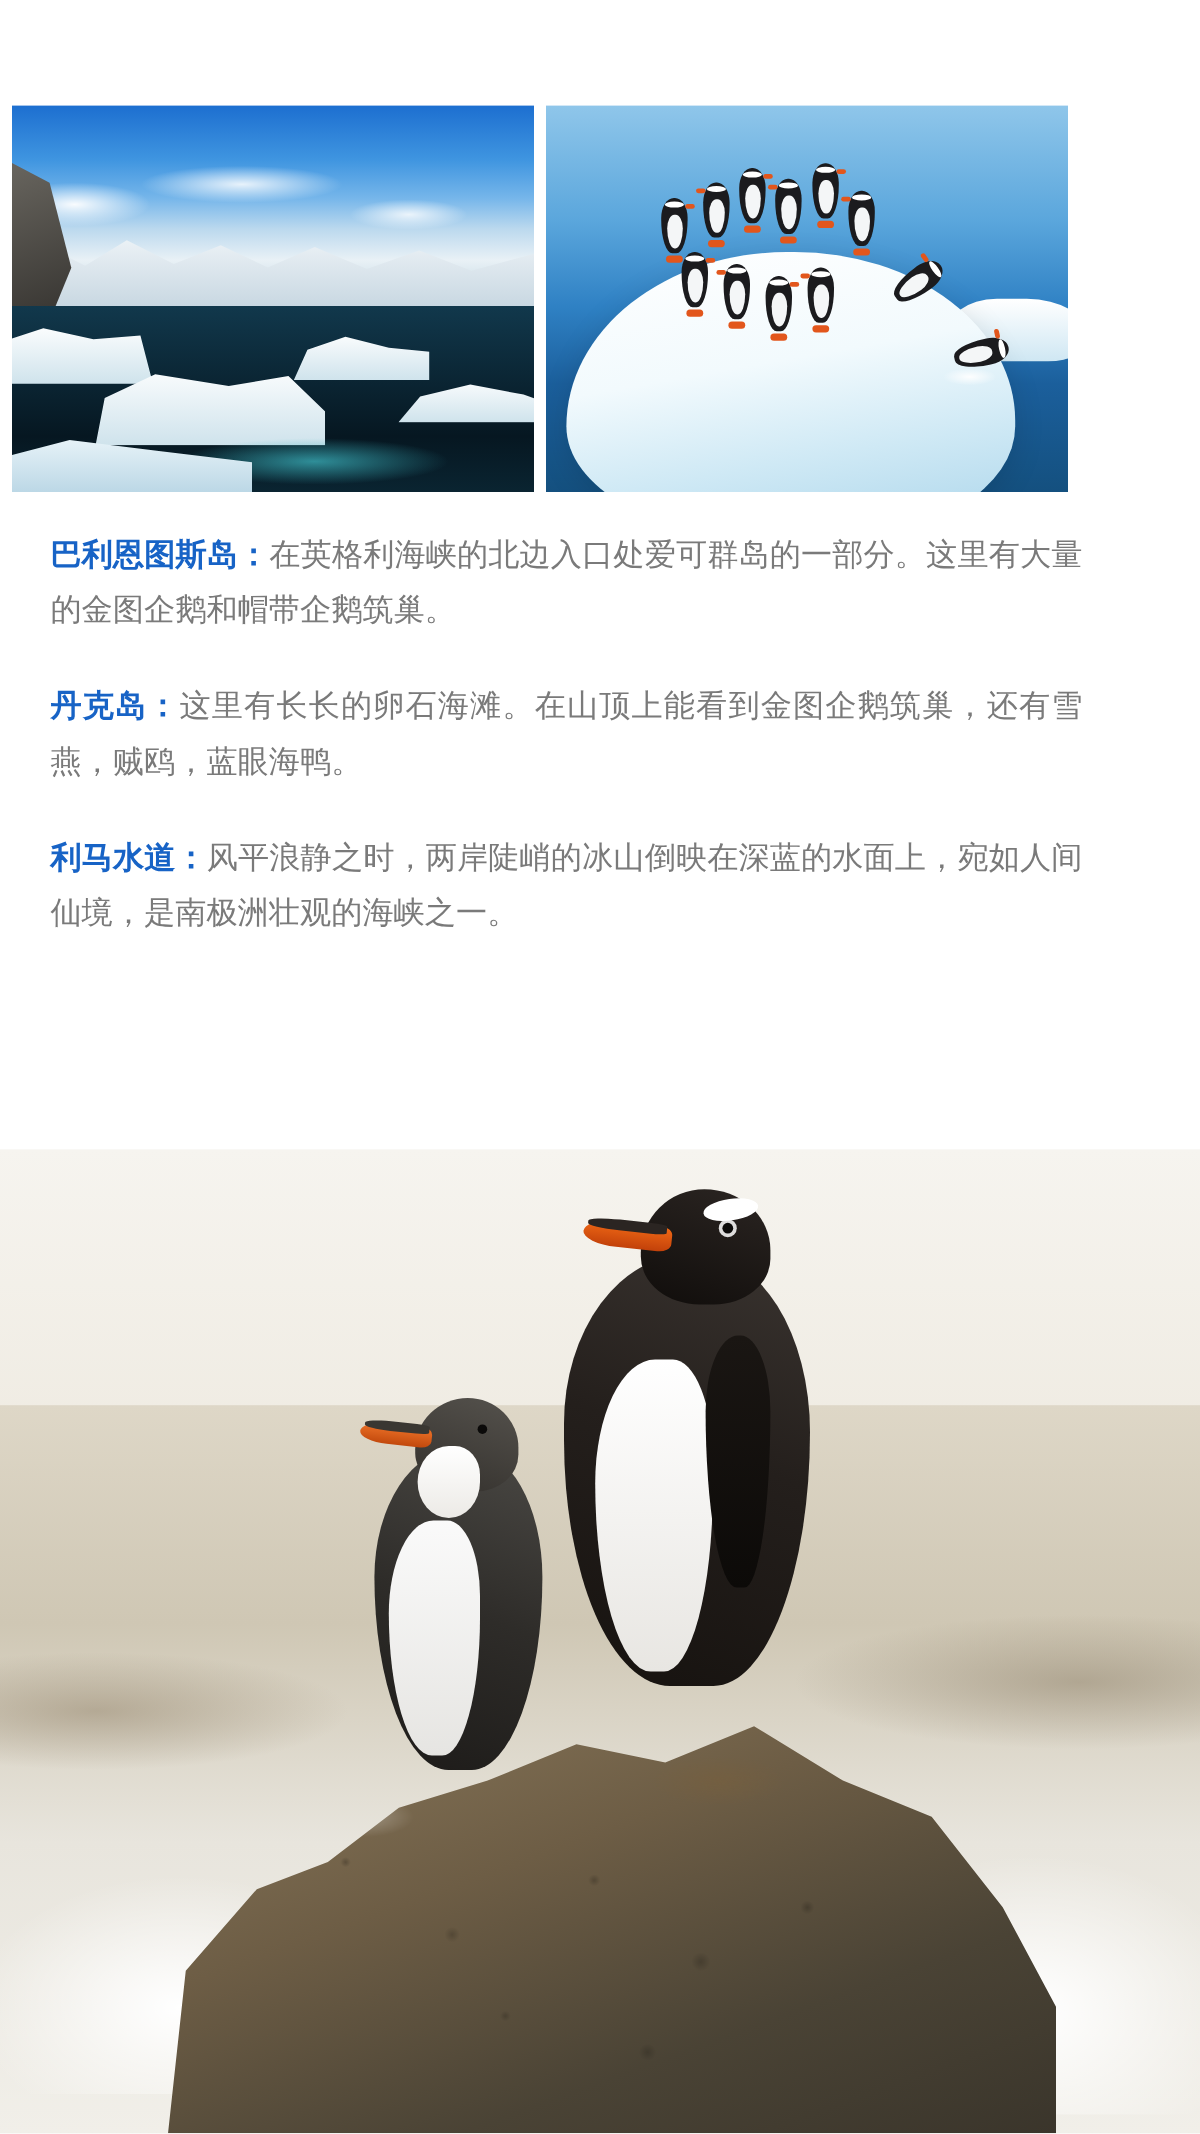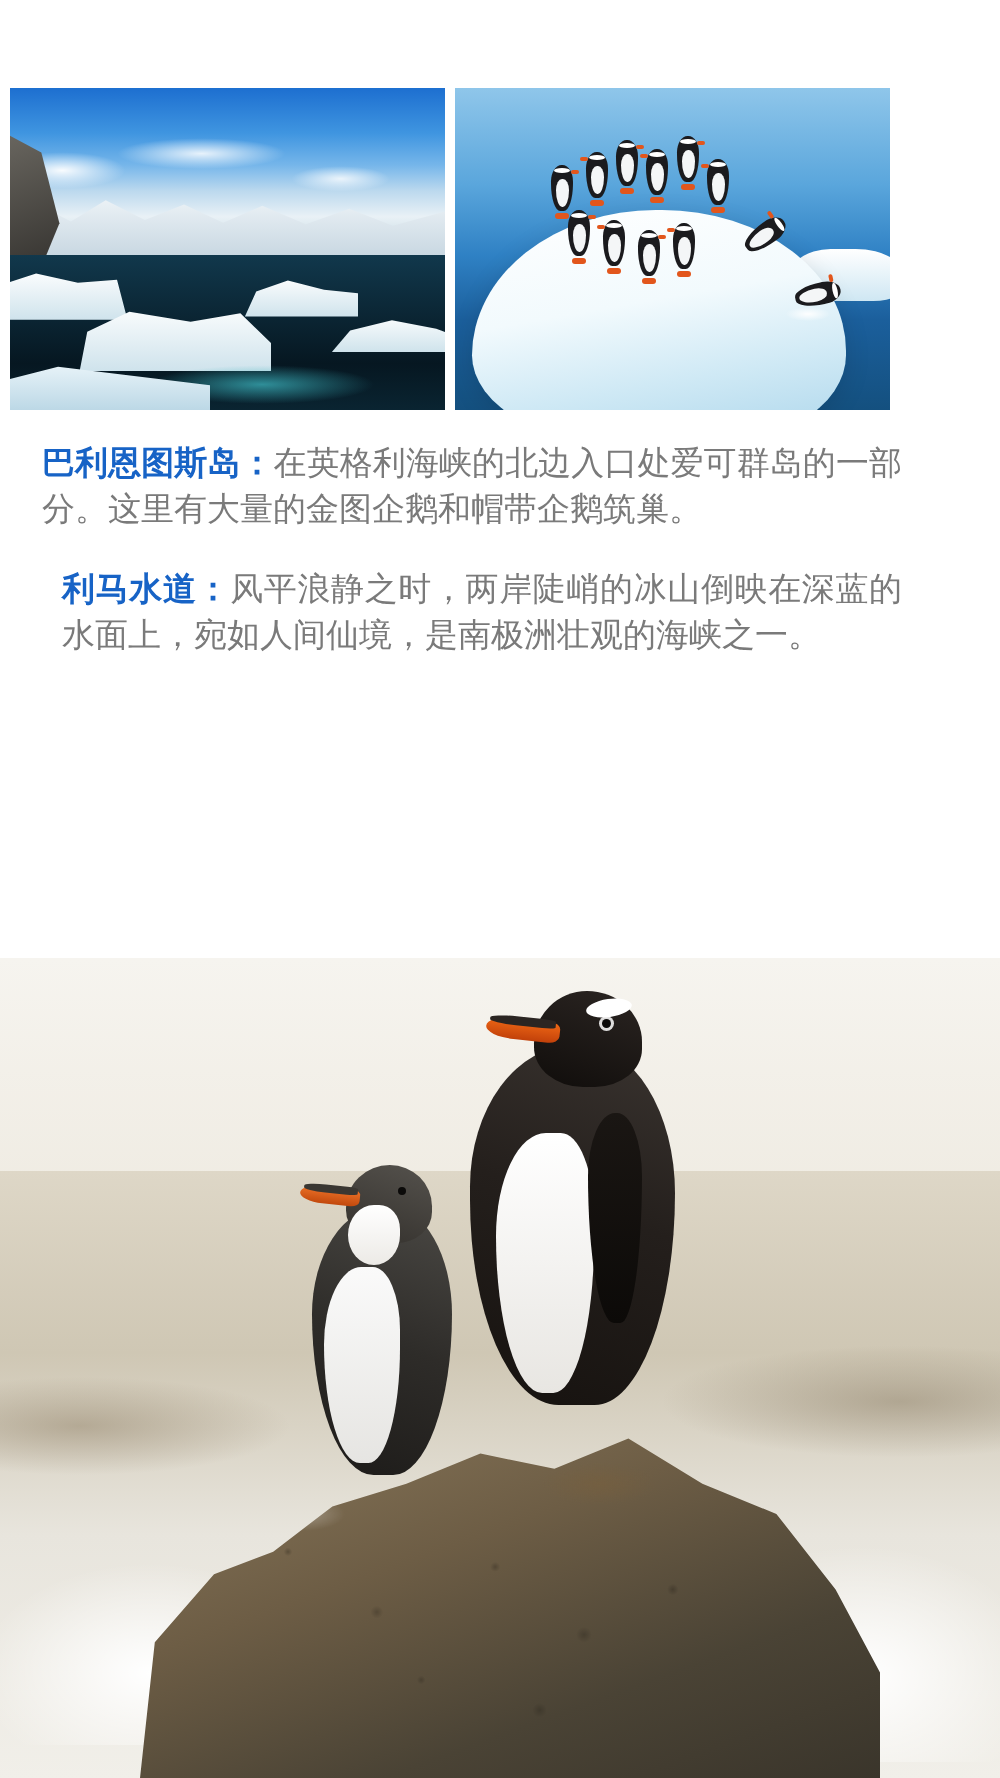--- a/index.html
+++ b/index.html
@@ -179,27 +179,27 @@
 
   
   .article {
     position: absolute;
     left: 42px;
     top: 440px;
     width: 860px;
   }
   .para {
     margin: 0 0 34px 0;
-    font-size: 33px;
+    font-size: 26px;
     line-height: 46px;
     color: #7a7a7a;
     text-align: justify;
     font-family: Liberation Serif, serif;
   }
-  .para:last-child { margin-bottom: 0; margin-left: 20px; }
+  .para:last-child { margin-bottom: 0; }
   .term {
     color: #1763c6;
     font-weight: bold;
   }
   .colon {
     color: #1763c6;
     font-weight: bold;
   }
 
   
@@ -508,20 +508,23 @@
     </div>
   </div>
 
   <div class="article">
 
     <p class="para">
       <span class="term">巴利恩图斯岛</span><span class="colon">：</span><span>在英格利海峡的北边入口处爱可群岛的一部分。这里有大量的金图企鹅和帽带企鹅筑巢。</span>
     </p>
 
 
+    <p class="para">
+      <span class="term">丹克岛</span><span class="colon">：</span><span>这里有长长的卵石海滩。在山顶上能看到金图企鹅筑巢，还有雪燕，贼鸥，蓝眼海鸭。</span>
+    </p>
 
     <p class="para">
       <span class="term">利马水道</span><span class="colon">：</span><span>风平浪静之时，两岸陡峭的冰山倒映在深蓝的水面上，宛如人间仙境，是南极洲壮观的海峡之一。</span>
     </p>
   </div>
 
   <div class="photo-bottom">
     <div class="bg-blur"></div>
     <div class="ground"></div>
     <div class="snow-left"></div>

